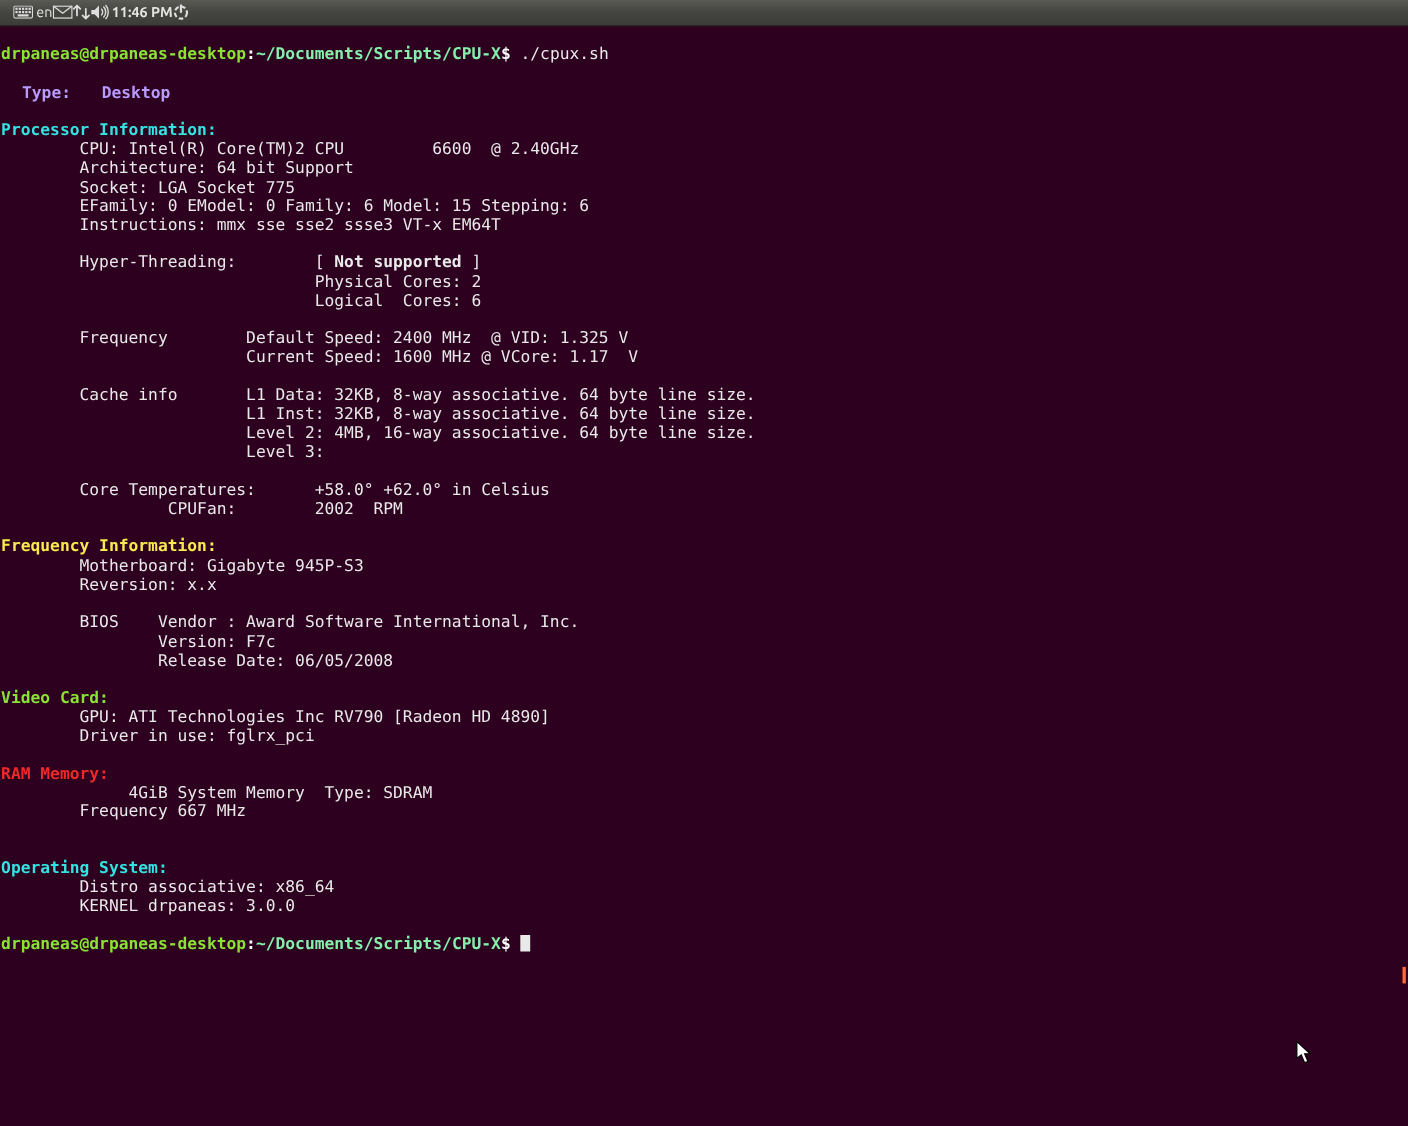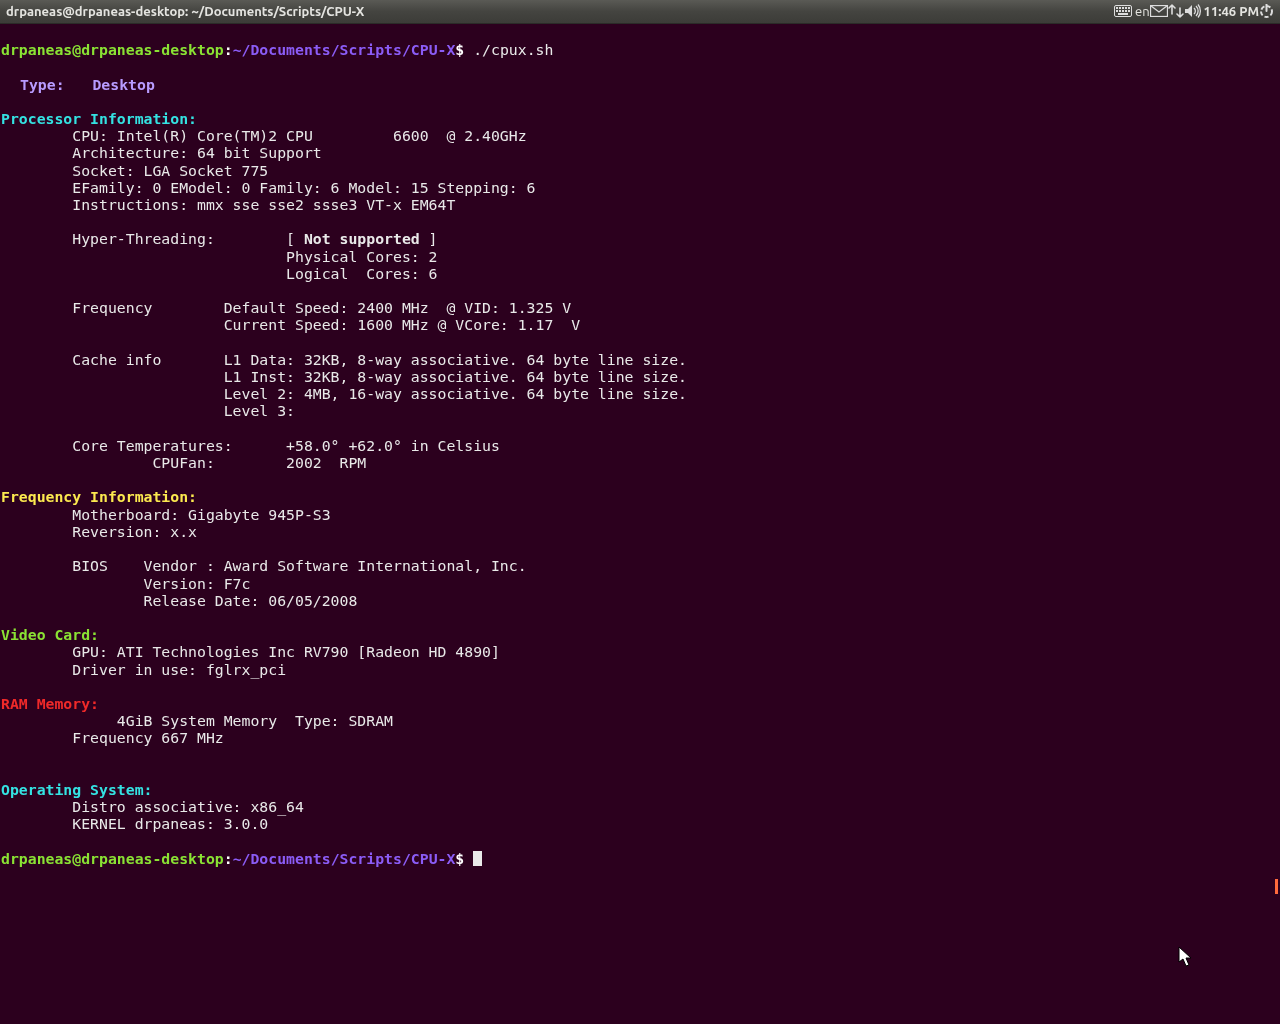--- a/index.html
+++ b/index.html
@@ -25,41 +25,40 @@
   .panel .title { padding-left: 6px; flex: 1; }
   .panel .tray { display: flex; align-items: center; gap: 0; padding-right: 6px; margin-left: 12px; }
   .panel svg { display: block; }
   .panel .kb { display:flex; align-items:center; gap:3px; }
   .term {
     padding: 0 0 0 1px;
     white-space: pre;
     letter-spacing: 0px;
   }
   .white { color: #ffffff; }
-  .cyan { color: #8b5cf6; }
+  .cyan { color: #86efac; }
   .cyanb { color: #34e2e2; }
   .yellowb { color: #fce94f; }
   .greenb { color: #8ae234; }
   .redb { color: #ef2929; }
   .bold { font-weight: bold; }
   .purple { color: #b89bff; padding-left: 19px; }
   .cursor {
     display:inline-block; width:9px; height:15px; background:#e9e9e9;
     vertical-align: -2px;
   }
   .cursor-row { position: absolute; right: 2px; top: 879px; width: 3px; height: 15px; background: #ff6a3d; }
   .mouse-cursor {
     position: absolute; left: 1178px; top: 946px; pointer-events:none;
   }
 </style>
 </head>
 <body>
 
 <div class="panel">
-  <div class="title">drpaneas@drpaneas-desktop: ~/Documents/Scripts/CPU-X</div>
   <div class="tray">
     <span class="kb">
       <svg width="18" height="12" viewBox="0 0 18 12">
           <rect x="0.5" y="0.5" width="17" height="11" rx="1.5" fill="none" stroke="#ddd" stroke-width="1"></rect>
           <rect x="2" y="2" width="2" height="2" fill="#ddd"></rect>
           <rect x="5" y="2" width="2" height="2" fill="#ddd"></rect>
           <rect x="8" y="2" width="2" height="2" fill="#ddd"></rect>
           <rect x="11" y="2" width="2" height="2" fill="#ddd"></rect>
           <rect x="14" y="2" width="2" height="2" fill="#ddd"></rect>
           <rect x="2" y="5" width="2" height="2" fill="#ddd"></rect>

